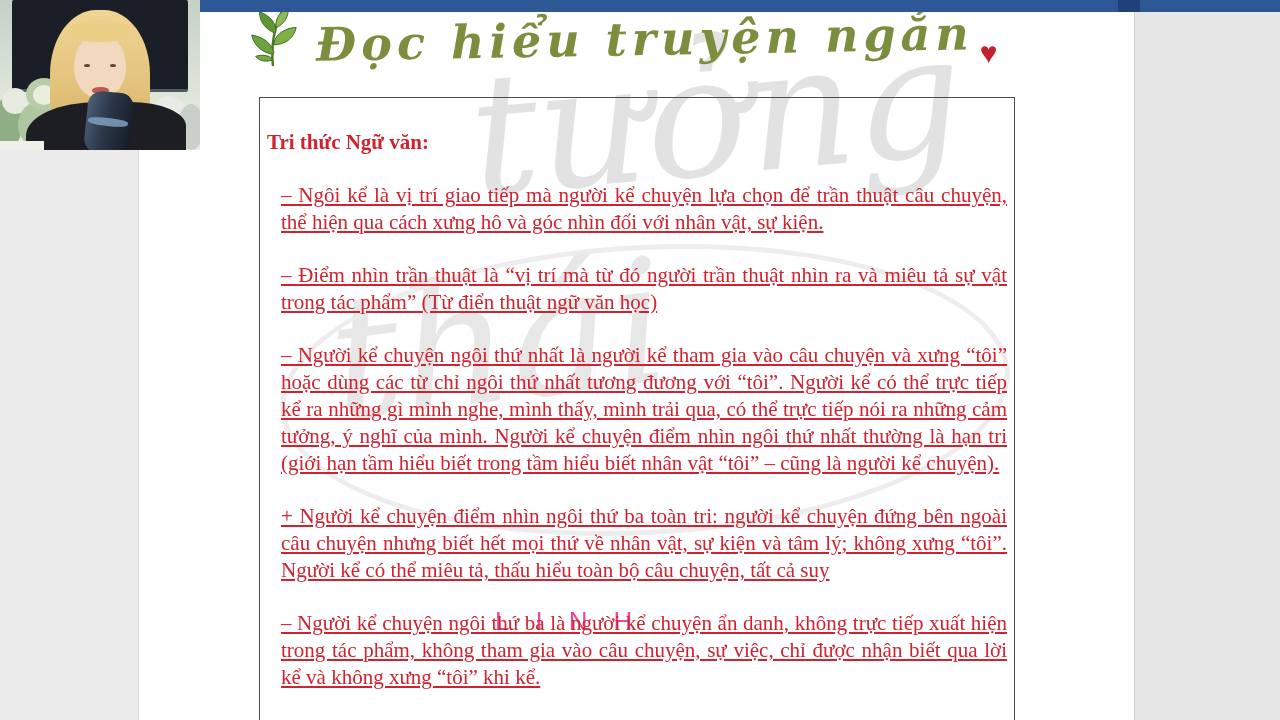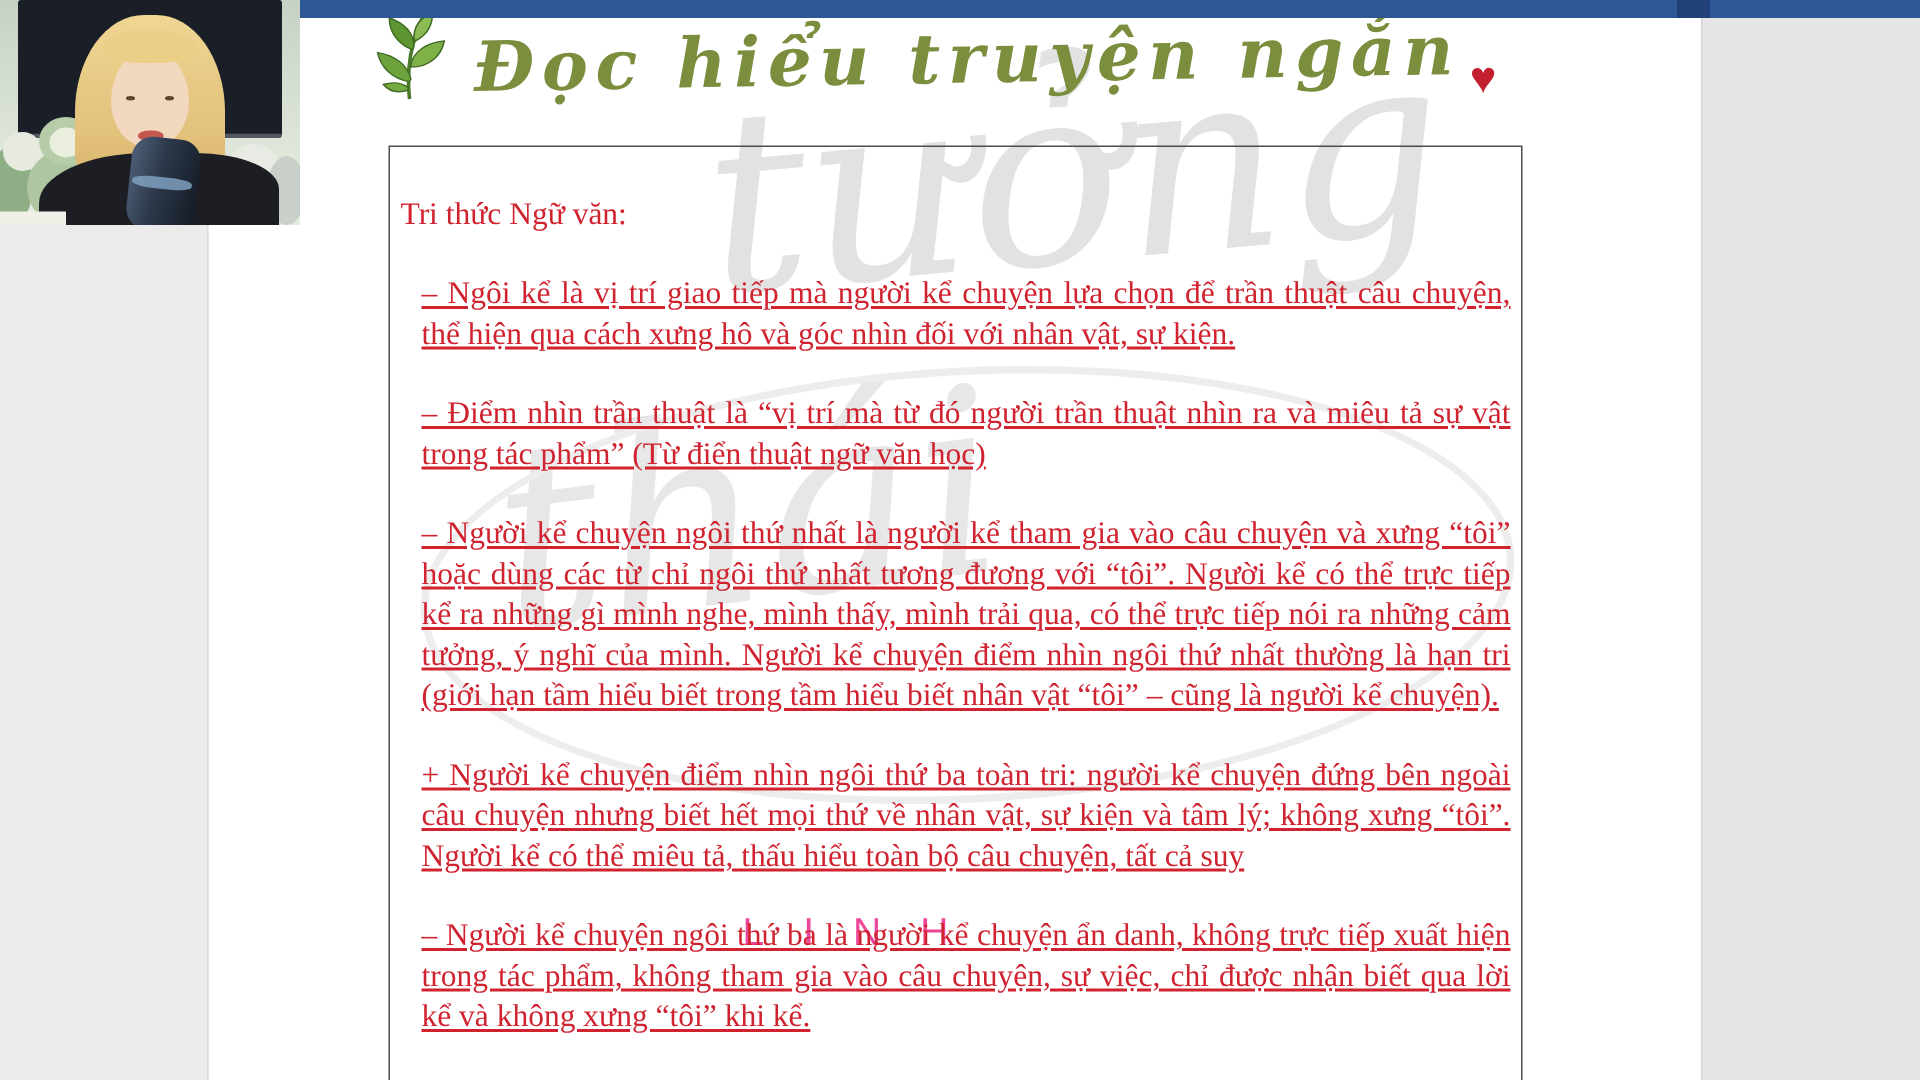--- a/index.html
+++ b/index.html
@@ -32,21 +32,21 @@
   .title-script { font-family:"DejaVu Serif", serif; font-style:italic; font-weight:bold;
                   font-size:46px; line-height:58px; color:#7b8e3d; letter-spacing:5px;
                   margin-left:14px; white-space:nowrap; transform:rotate(-1deg); }
   .title-heart { font-size:30px; color:#c2202e; line-height:30px; margin:8px 0 0 6px; }
 
   
   .doc-box { position:absolute; left:259px; top:97px; width:756px; height:640px;
              border:1px solid #4d4d4d; z-index:2; background:transparent; }
   .doc-content { padding:31px 7px 0 7px; font-family:"Liberation Serif", serif;
                  font-size:21px; line-height:27px; color:#d0222f; text-align:justify; }
-  .doc-content .heading { font-weight:normal; margin:0; text-align:left; }
+  .doc-content .heading { font-weight:bold; margin:0; text-align:left; }
   .doc-content p.para { margin:26px 0 0 14px;text-decoration:underline; }
 
   
   .webcam { position:absolute; left:0; top:0; width:200px; height:150px; overflow:hidden;
             background:linear-gradient(180deg,#c6d1c6 0%,#e0e8db 70%,#d8e2d4 100%); z-index:5; }
   .tv { position:absolute; left:12px; top:0; width:176px; height:92px; background:#1a1f27;
         border-bottom:3px solid #525a60; border-radius:2px; }
   .tv-stand { position:absolute; left:90px; top:94px; width:26px; height:5px; background:#9aa39c; }
   .shelf { position:absolute; left:0; top:128px; width:200px; height:22px; background:#e3ecdf; }
   .plush { position:absolute; border-radius:50%; }

